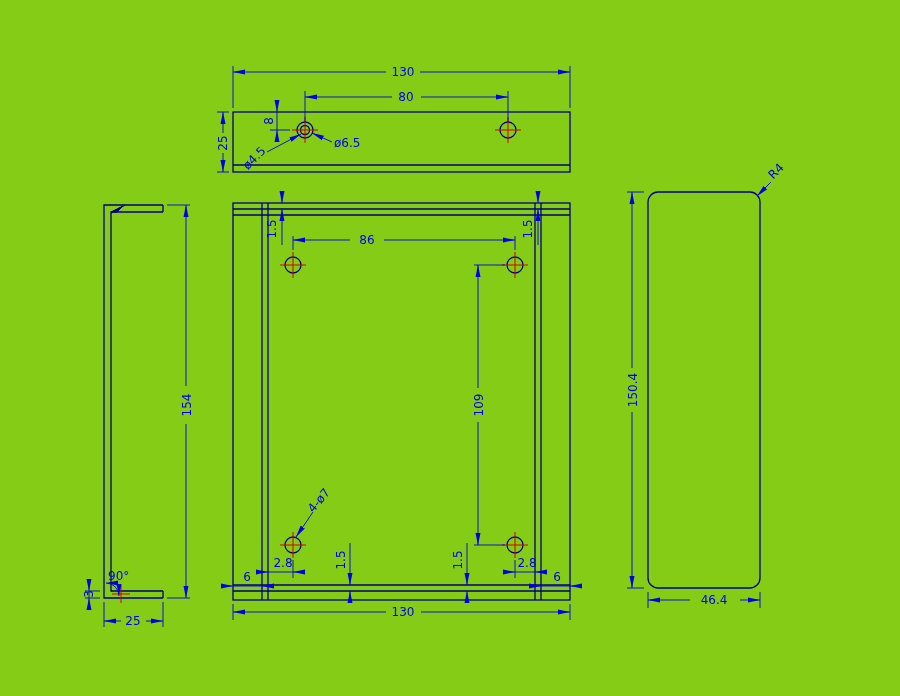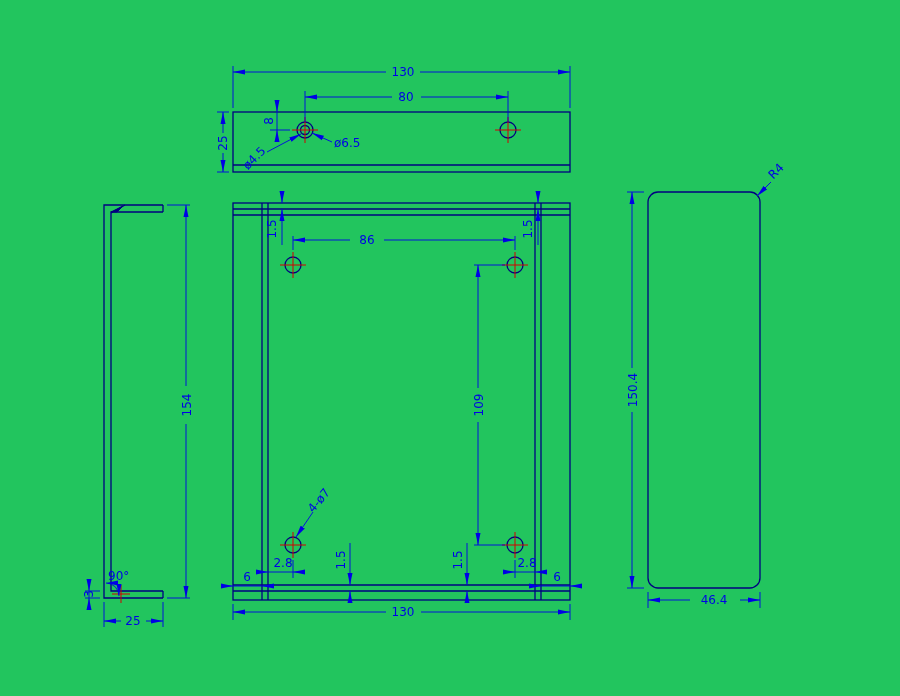--- a/index.html
+++ b/index.html
@@ -1,16 +1,16 @@
 <!DOCTYPE html>
 <html><head>
 <meta charset="utf-8">
 <style>
   html,body{margin:0;padding:0;background:#fff;}
-  .page{width:900px;height:696px;background:#22c55e;position:relative;overflow:hidden;
+  .page{width:900px;height:696px;background:#84cc16;position:relative;overflow:hidden;
         font-family:"DejaVu Sans",sans-serif;}
   svg{display:block;}
   .geo{stroke:#000080;stroke-width:1.3;fill:none;}
   .geo-fill{stroke:#000080;stroke-width:1;fill:#000080;}
   .cen line{stroke:#d40000;stroke-width:1;fill:none;}
   .dim line,.dim path{stroke:#0000e6;stroke-width:0.9;fill:none;}
   .dim text{fill:#0000e6;font-family:"DejaVu Sans",sans-serif;font-size:12px;stroke:none;}
 </style>
 </head>
 <body>

